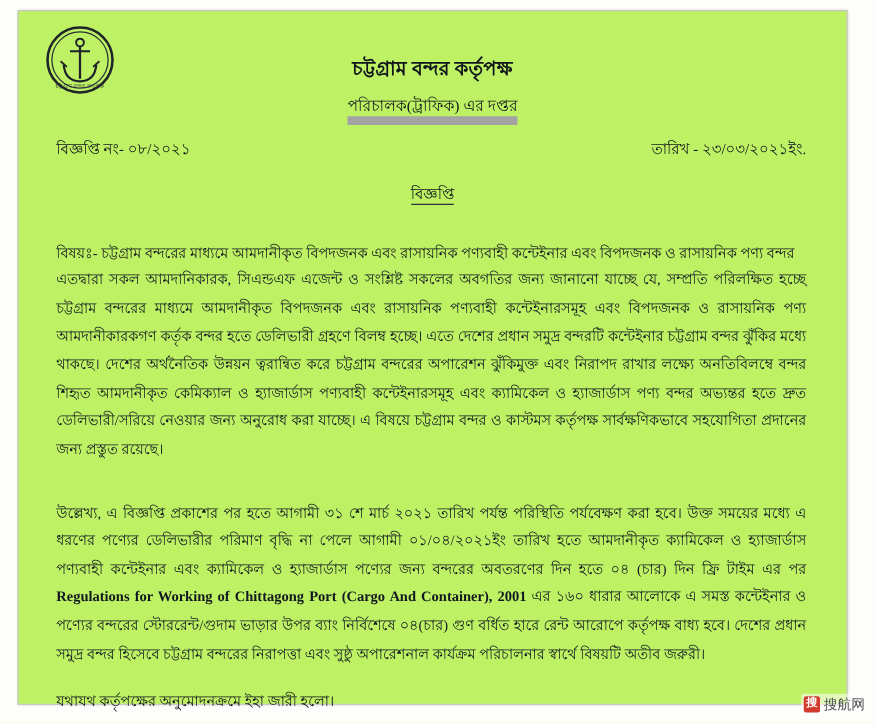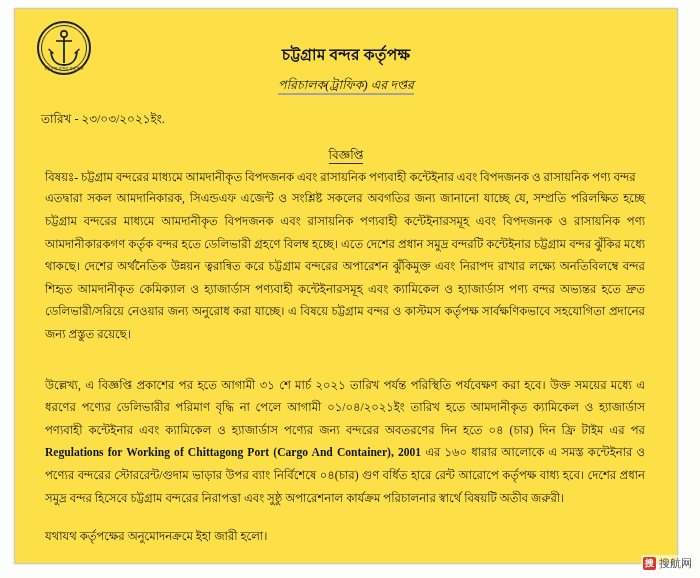--- a/index.html
+++ b/index.html
@@ -17,21 +17,21 @@
     background: #fdfdfb;
     box-sizing: border-box;
     overflow: hidden;
   }
   .sheet {
     position: absolute;
     left: 14px;
     top: 8px;
     width: 664px;
     height: 556px;
-    background: #fde047;
+    background: #bef264;
     border: 1px solid #c9c9c4;
     box-shadow: 0 0 2px rgba(0,0,0,0.18);
     box-sizing: border-box;
   }
   .inner {
     position: absolute;
     left: 0; top: 0; right: 0; bottom: 0;
     padding: 10px 26px 6px 26px;
     box-sizing: border-box;
     color: #12161c;
@@ -87,23 +87,22 @@
     letter-spacing: 0.2px;
     color: #10151b;
   }
   .dept {
     font-size: 12.5px;
     margin-top: 7px;
     display: inline-block;
     color: #10151b;
   }
   .dept .ul {
-    border-bottom: 2px solid #a3a3a3;
+    border-bottom: 7px solid #a3a3a3;
     padding-bottom: 1px;
-    font-style: italic;
   }
 
   
   .meta-row {
     display: flex;
     justify-content: space-between;
     align-items: baseline;
     margin-top: 14px;
     font-size: 12px;
   }
@@ -117,21 +116,21 @@
     margin-top: 16px;
     color: #10151b;
   }
   .doc-title span {
     border-bottom: 1px solid #2b3238;
     padding-bottom: 1px;
   }
 
   
   .subject {
-    margin-top: 1px;
+    margin-top: 26px;
     font-size: 11.6px;
     line-height: 1.85;
     text-align: justify;
     padding: 0 6px 0 4px;
   }
   .subject .lead { font-weight: normal; }
   .subject-line2 {
     display: block;
     text-align: center;
     margin-top: 1px;
@@ -205,20 +204,21 @@
         </svg>
         <div class="bnm">চট্টগ্রাম বন্দর কর্তৃপক্ষ</div>
       </div>
 
       <div class="header">
         <div class="org-name">চট্টগ্রাম বন্দর কর্তৃপক্ষ</div>
         <div class="dept"><span class="ul">পরিচালক(ট্রাফিক) এর দপ্তর</span></div>
       </div>
 
       <div class="meta-row">
+        <div class="left">বিজ্ঞপ্তি নং- ০৮/২০২১</div>
         <div class="right">তারিখ - ২৩/০৩/২০২১ইং.</div>
       </div>
 
       <div class="doc-title"><span>বিজ্ঞপ্তি</span></div>
 
       <div class="subject">
         <span class="lead">বিষয়ঃ-</span>
         <span>চট্টগ্রাম বন্দরের মাধ্যমে আমদানীকৃত বিপদজনক এবং রাসায়নিক পণ্যবাহী কন্টেইনার এবং বিপদজনক ও রাসায়নিক পণ্য বন্দর</span>
       </div>
 

